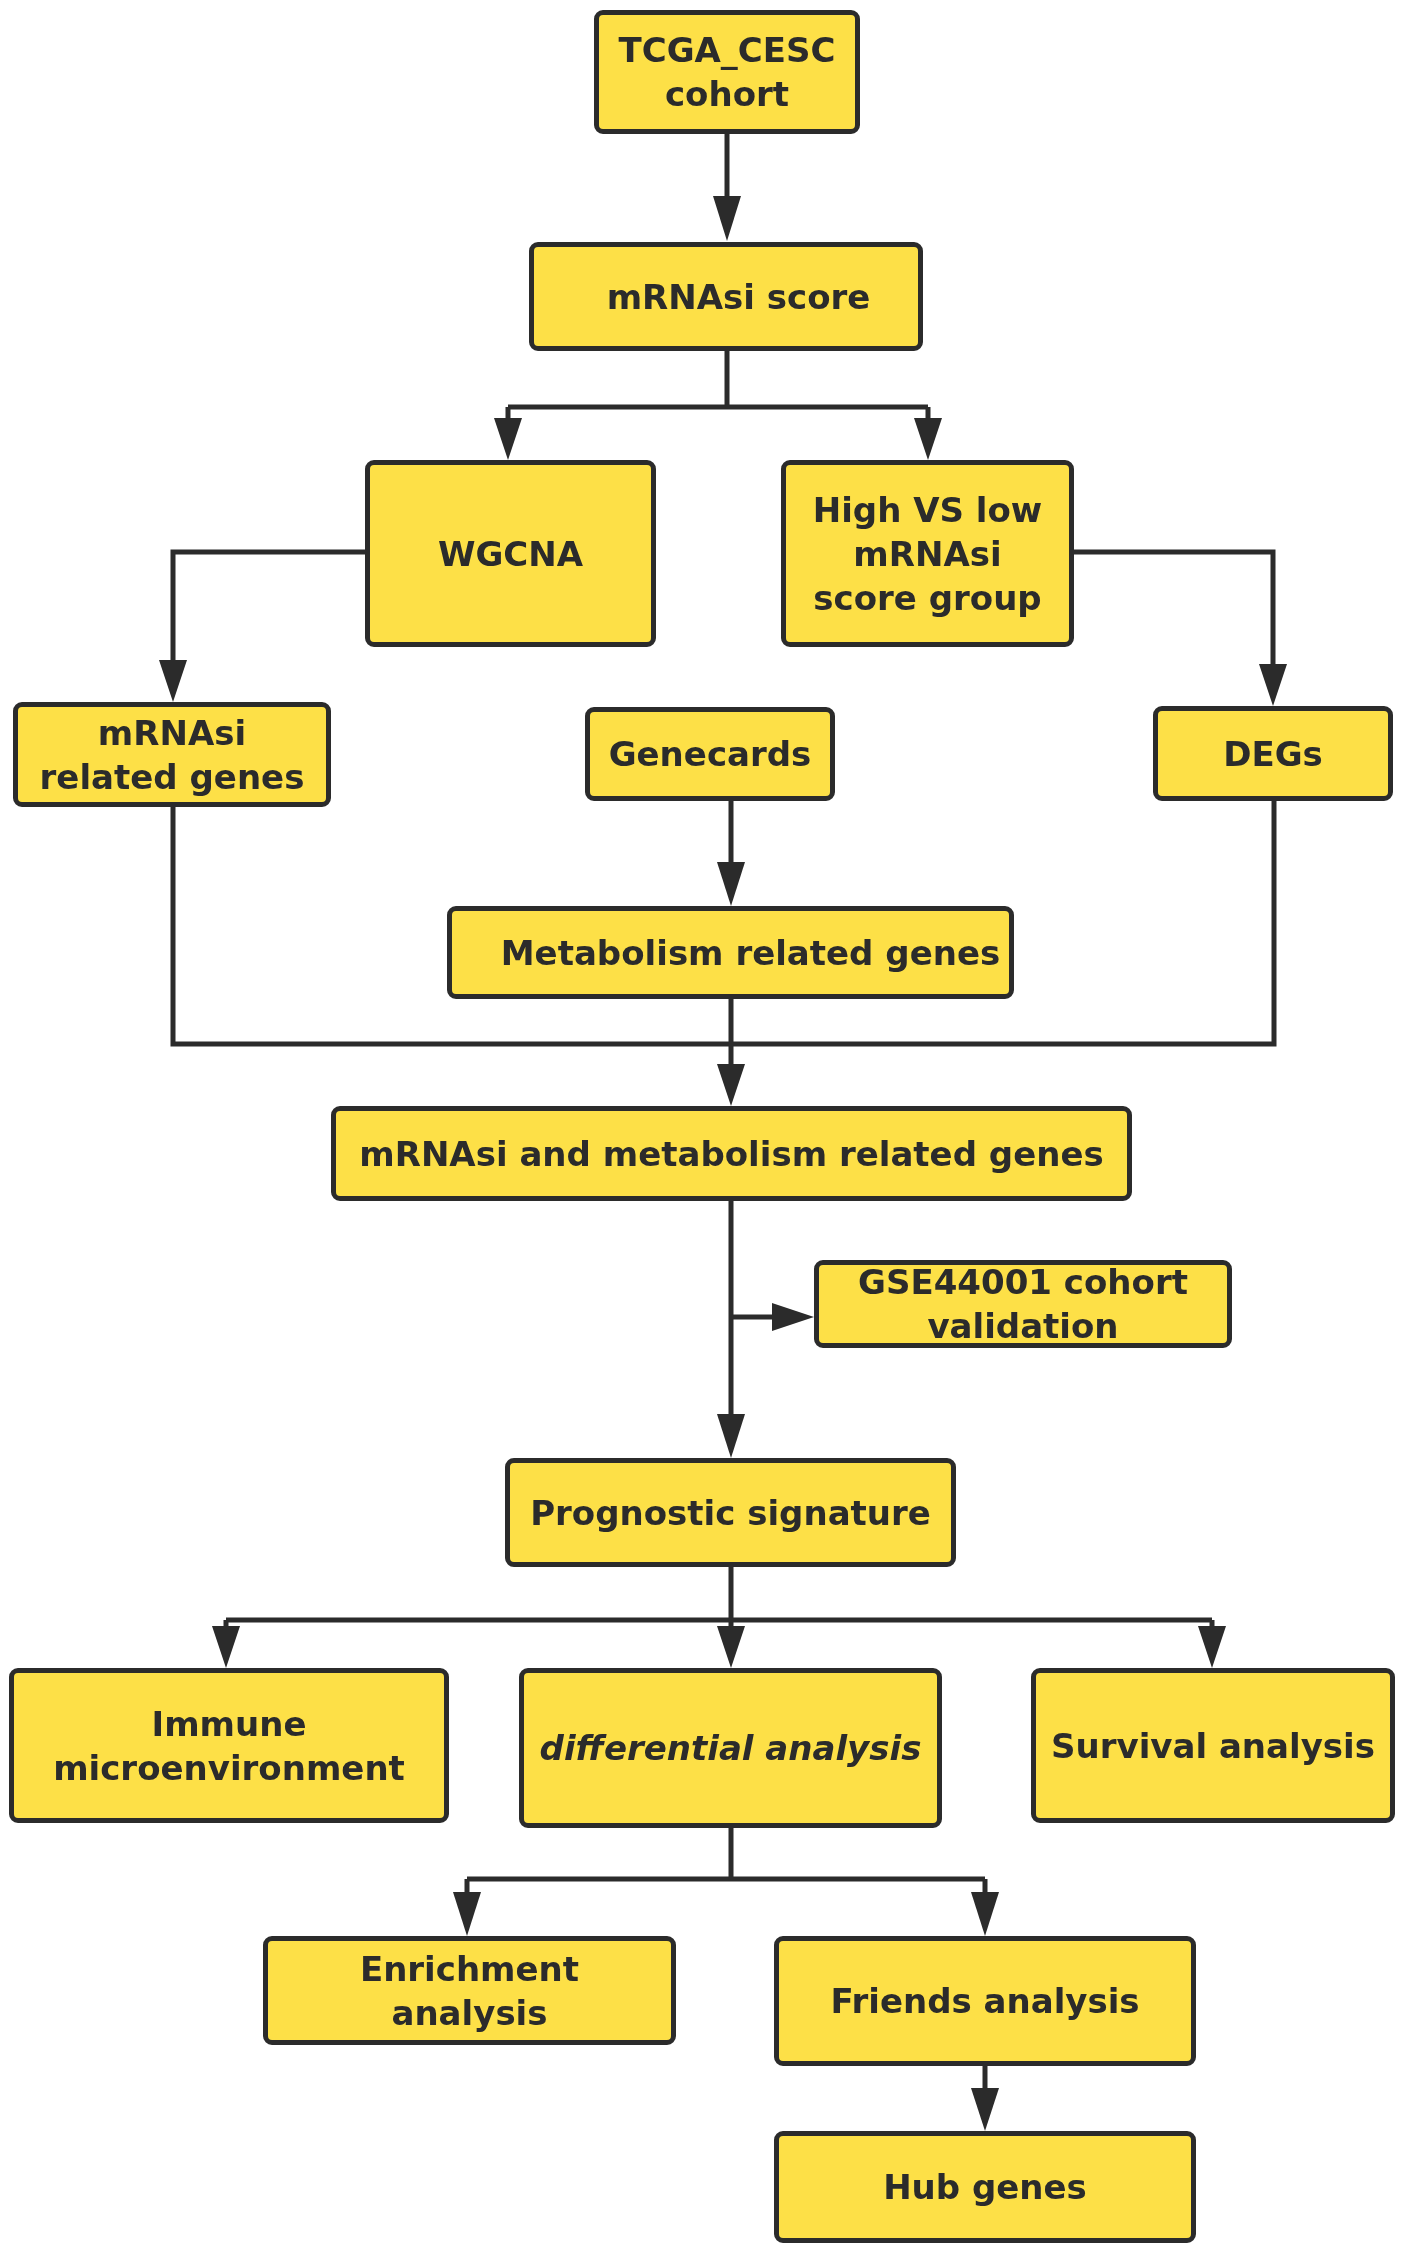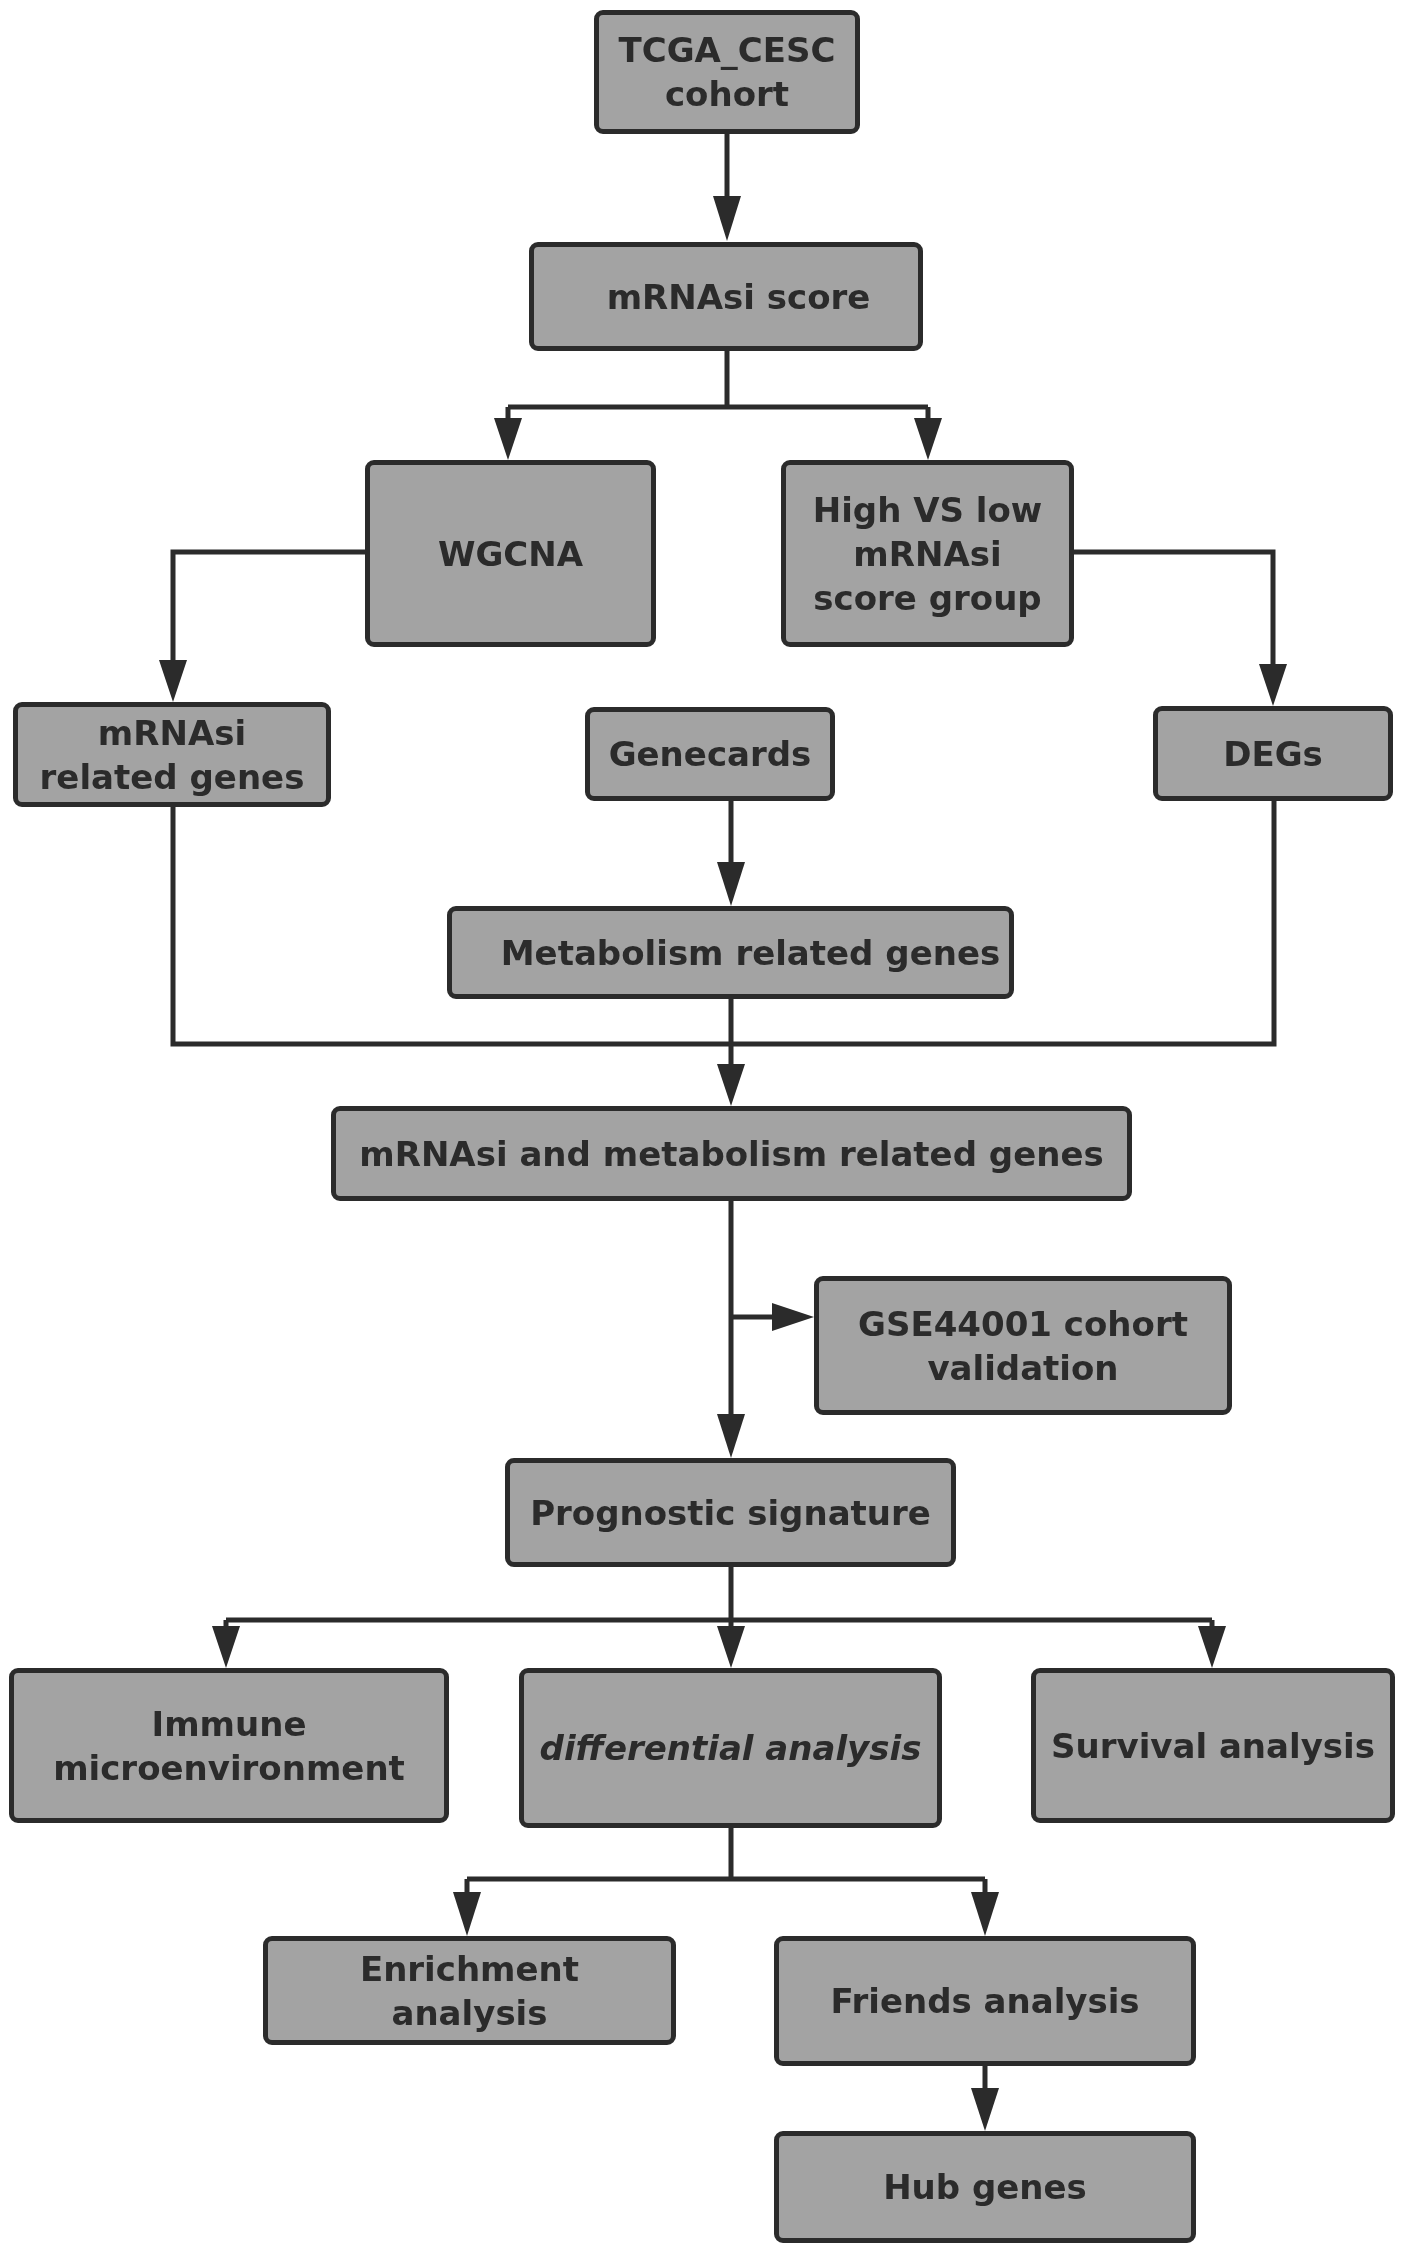--- a/index.html
+++ b/index.html
@@ -1,20 +1,20 @@
 <!DOCTYPE html>
 <html><head>
 <meta charset="utf-8">
 <style>
   html, body { margin:0; padding:0; background:#ffffff; }
   body { width:1402px; height:2250px; position:relative; overflow:hidden;
          font-family:"DejaVu Sans", "Liberation Sans", sans-serif; }
   svg.wires { position:absolute; left:0; top:0; width:1402px; height:2250px; }
   .node { position:absolute; box-sizing:border-box; border:5px solid #2b2b2b; border-radius:9px;
-          background:#a3a3a3; display:flex; align-items:center; justify-content:center;
+          background:#fde047; display:flex; align-items:center; justify-content:center;
           text-align:center; color:#2b2b2b; font-weight:bold; font-size:34px; line-height:44px;
           white-space:pre-line; padding:0 8px; }
 </style>
 </head>
 <body>
 
 <svg class="wires" xmlns="http://www.w3.org/2000/svg">
   <defs>
     <marker id="arr" viewBox="0 0 10 16" refX="5" refY="16" markerWidth="10" markerHeight="16" markerUnits="userSpaceOnUse" orient="auto-start-reverse">
       <path d="M0,0 L10,0 L5,16 Z" fill="#2b2b2b"></path>
@@ -66,21 +66,21 @@
 <div class="node" style="left:365px;top:460px;width:291px;height:187px;">WGCNA</div>
 <div class="node" style="left:781px;top:460px;width:293px;height:187px;">High VS low
 mRNAsi
 score group</div>
 <div class="node" style="left:13px;top:702px;width:318px;height:105px;">mRNAsi
 related genes</div>
 <div class="node" style="left:585px;top:707px;width:250px;height:94px;">Genecards</div>
 <div class="node" style="left:1153px;top:706px;width:240px;height:95px;">DEGs</div>
 <div class="node" style="left:447px;top:906px;width:567px;height:93px;padding-left:48px;">Metabolism related genes</div>
 <div class="node" style="left:331px;top:1106px;width:801px;height:95px;">mRNAsi and metabolism related genes</div>
-<div class="node" style="left:814px;top:1260px;width:418px;height:139px;margin-top:16px;">GSE44001 cohort
+<div class="node" style="left:814px;top:1260px;width:418px;height:88px;">GSE44001 cohort
 validation</div>
 <div class="node" style="left:505px;top:1458px;width:451px;height:109px;">Prognostic signature</div>
 <div class="node" style="left:9px;top:1668px;width:440px;height:155px;">Immune
 microenvironment</div>
 <div class="node" style="left:519px;top:1668px;width:423px;height:160px;font-style:italic;">differential analysis</div>
 <div class="node" style="left:1031px;top:1668px;width:364px;height:155px;">Survival analysis</div>
 <div class="node" style="left:263px;top:1936px;width:413px;height:109px;">Enrichment analysis</div>
 <div class="node" style="left:774px;top:1936px;width:422px;height:130px;">Friends analysis</div>
 <div class="node" style="left:774px;top:2131px;width:422px;height:112px;">Hub genes</div>
 

